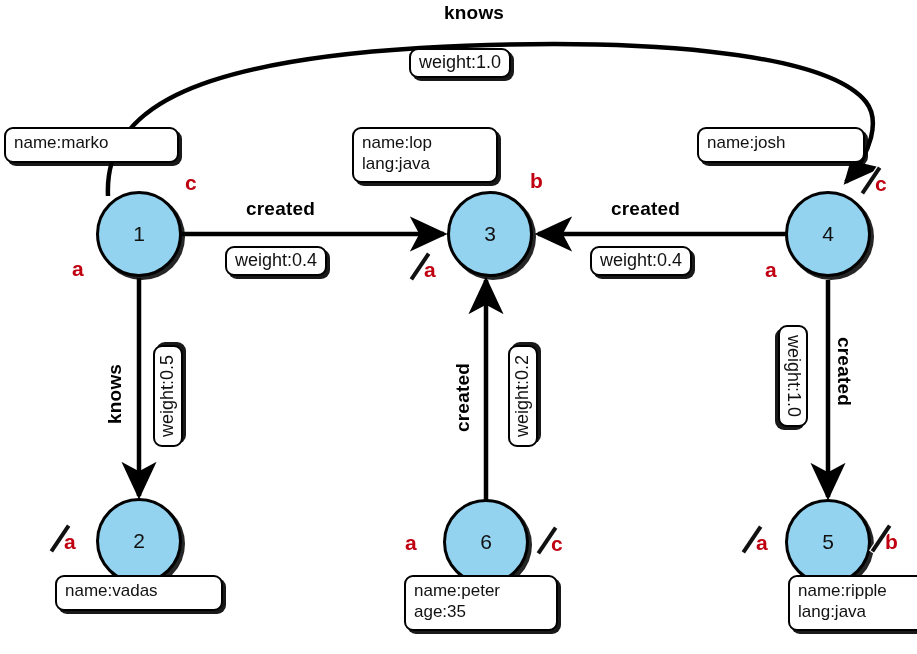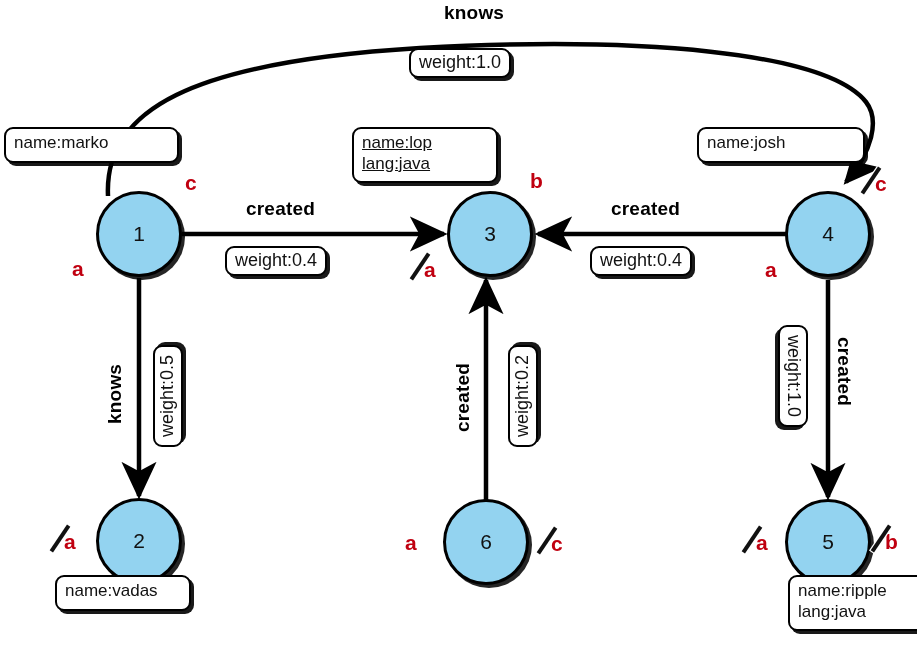--- a/index.html
+++ b/index.html
@@ -93,38 +93,42 @@
     <span>5</span>
   </div>
   <div class="node" style="left:443px;top:499px;width:86px;height:86px;">
     <span>6</span>
   </div>
 
   <div class="propbox" style="left:4px;top:127px;width:175px;">
     <div>name:marko</div>
   </div>
 
-  <div class="propbox" style="left:55px;top:575px;width:136px;">
+  <div class="propbox" style="left:55px;top:575px;width:168px;">
     <div>name:vadas</div>
   </div>
 
-  <div class="propbox" style="left:352px;top:127px;width:146px;text-decoration:underline;">
+  <div class="propbox" style="left:352px;top:127px;width:146px;">
     <div>name:lop</div>
     <div>lang:java</div>
   </div>
 
   <div class="propbox" style="left:697px;top:127px;width:168px;">
     <div>name:josh</div>
   </div>
 
   <div class="propbox" style="left:788px;top:575px;width:160px;">
     <div>name:ripple</div>
     <div>lang:java</div>
   </div>
 
+  <div class="propbox" style="left:404px;top:575px;width:154px;">
+    <div>name:peter</div>
+    <div>age:35</div>
+  </div>
 
   <div class="elabel" style="left:444px;top:2px;">knows</div>
 
   <div class="elabel" style="left:246px;top:198px;">created</div>
 
   <div class="elabel" style="left:611px;top:198px;">created</div>
 
   <div class="elabel rot-ccw" style="left:104px;top:424px;">knows</div>
 
   <div class="elabel rot-ccw" style="left:452px;top:432px;">created</div>

